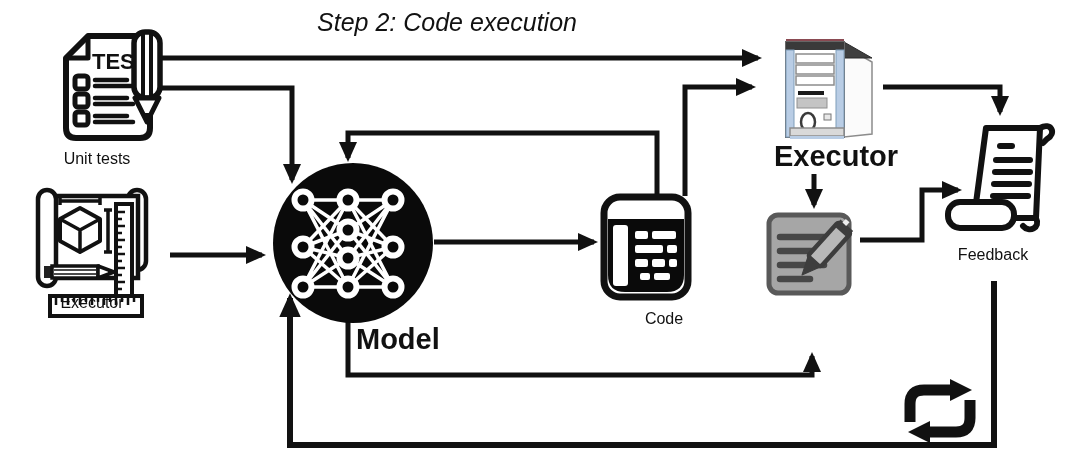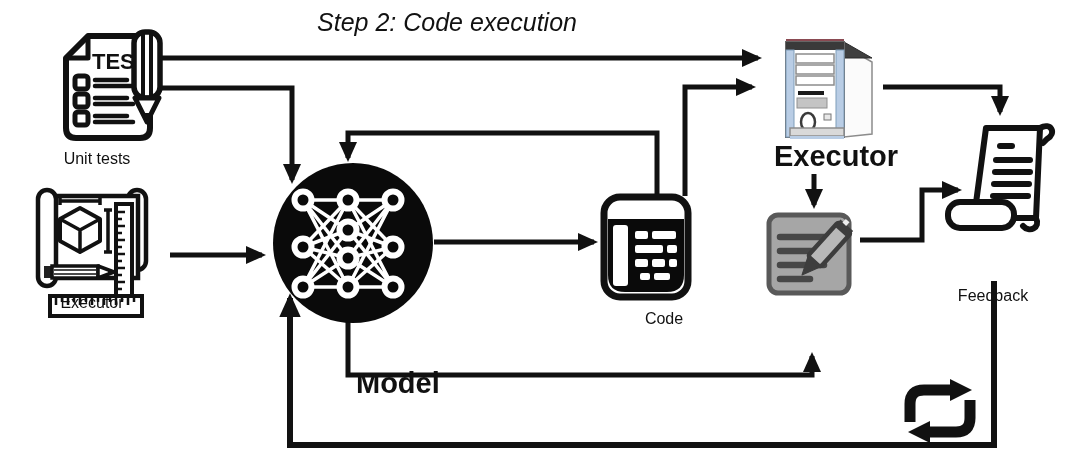--- a/index.html
+++ b/index.html
@@ -5,21 +5,21 @@
   html,body{margin:0;padding:0;background:#fff;}
   .canvas{position:relative;width:1080px;height:463px;background:#fff;overflow:hidden;
           font-family:"Liberation Sans",sans-serif;color:#111;}
   .layer{position:absolute;left:0;top:0;width:1080px;height:463px;}
   .icon{position:absolute;}
   .icon svg{overflow:visible;display:block;}
   .lbl{position:absolute;font-size:16px;line-height:1.1;color:#111;white-space:nowrap;
        transform:translateX(-50%);}
   .lbl.bold{font-weight:bold;font-size:29px;}
   .lbl.step{font-size:25px;text-align:center;font-style:italic;}
-  .lbl.noshift{transform:none;margin-top:44px;}
+  .lbl.noshift{transform:none;}
 </style>
 </head>
 <body>
 
 <div class="canvas">
 
   <svg class="layer" viewBox="0 0 1080 463">
     <defs>
       <marker id="ah" markerUnits="strokeWidth" markerWidth="4" markerHeight="3.6" refX="3.2" refY="1.8" orient="auto">
         <path d="M0,0 L4,1.8 L0,3.6 Z" fill="#111"></path>
@@ -197,21 +197,21 @@
       </g>
       <g stroke="#111" stroke-width="6" stroke-linecap="round">
         <path d="M 56,26 H 68"></path>
         <path d="M 52,40 H 86"></path>
         <path d="M 51,52 H 86"></path>
         <path d="M 50,64 H 85"></path>
         <path d="M 49,76 H 84"></path>
       </g>
     </svg>
   </div>
-  <div class="lbl" style="left:993px;top:246px;margin-top:41px;">Feedback</div>
+  <div class="lbl" style="left:993px;top:246px;">Feedback</div>
 
   <div class="icon" style="left:898px;top:376px;width:84px;height:70px;">
     <svg width="84" height="70" viewBox="0 0 84 70">
       <g stroke="#111" stroke-width="11" fill="none">
         <path d="M 12,46 V 28 Q 12,14 26,14 L 52,14"></path>
         <path d="M 72,24 V 42 Q 72,56 58,56 L 32,56"></path>
       </g>
       <polygon points="52,3 52,25 74,14" fill="#111"></polygon>
       <polygon points="32,45 32,67 10,56" fill="#111"></polygon>
     </svg>

